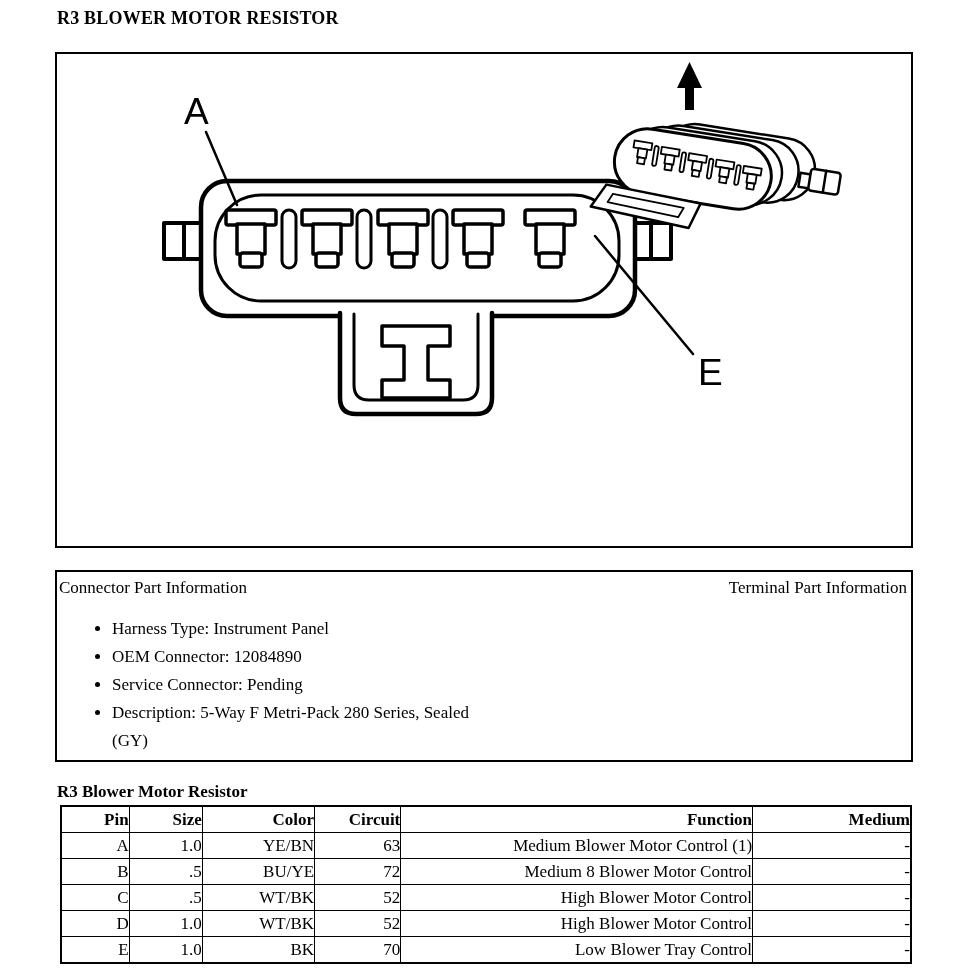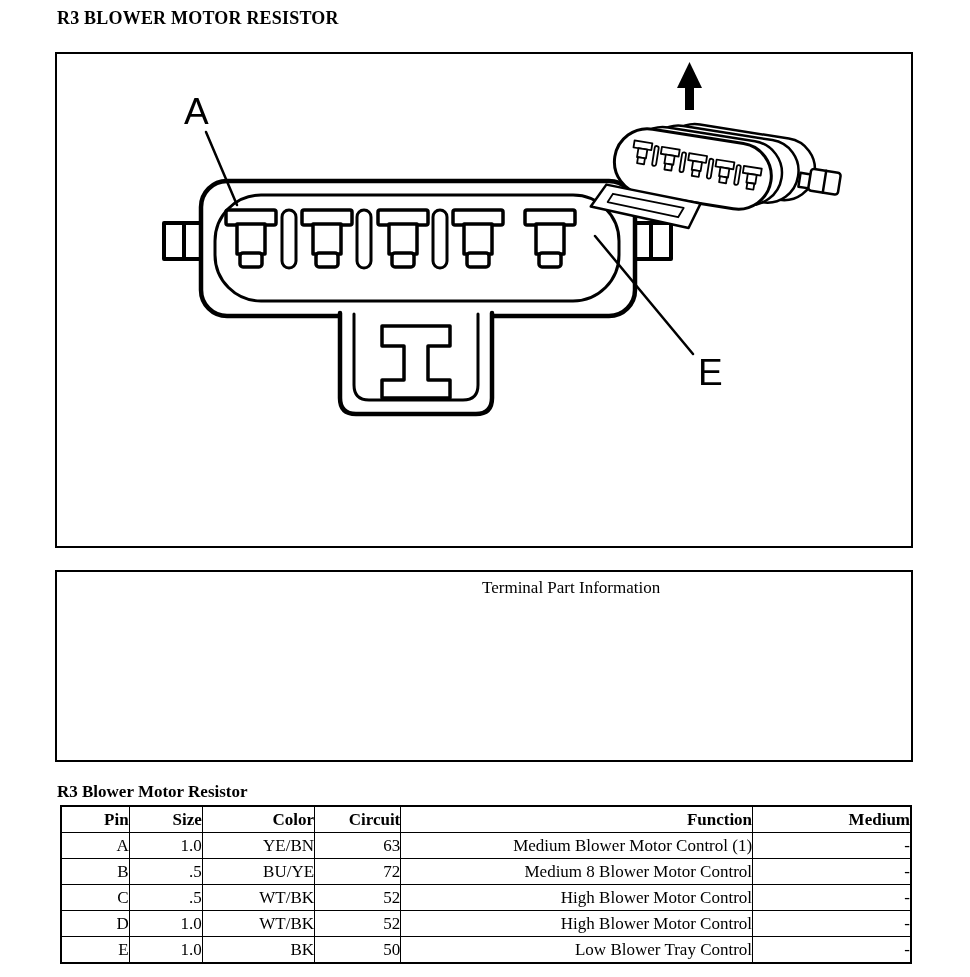--- a/index.html
+++ b/index.html
@@ -18,21 +18,21 @@
   }
   .diagram-box svg{position:absolute;left:0;top:0;}
   .diag-label{font-family:"Liberation Sans", sans-serif;font-size:37px;fill:#000;}
   
   .info-box{
     position:absolute;left:55px;top:570px;width:854px;height:188px;
     border:2px solid #000;background:#fff;font-size:17px;
   }
   .info-col{position:absolute;top:5px;}
   .info-col.col1{left:2px;width:415px;}
-  .info-col.col2{left:425px;width:425px;}
+  .info-col.col2{left:425px;width:425px;text-align:right;}
   .info-title{font-size:17px;line-height:21px;}
   .info-list{margin:17px 0 0 0;padding-left:53px;list-style:disc;}
   .info-list li{line-height:28px;padding:0;}
   
   .table-title{
     position:absolute;left:57px;top:782px;
     font-size:17px;font-weight:bold;
   }
   table.pin-table{
     position:absolute;left:60px;top:805px;width:852px;
@@ -149,20 +149,29 @@
         <path d="M 4,70 L 76,73 L 72,83 L 0,79 Z" fill="#fff" stroke-width="1.8"></path>
       </g>
     </g>
 
     <text class="diag-label" x="127" y="70">A</text>
     <text class="diag-label" x="641" y="331">E</text>
   </svg>
 </div>
 
 <div class="info-box">
+  <div class="info-col col1">
+    <div class="info-title">Connector Part Information</div>
+    <ul class="info-list">
+      <li>Harness Type: Instrument Panel</li>
+      <li>OEM Connector: 12084890</li>
+      <li>Service Connector: Pending</li>
+      <li>Description: 5-Way F Metri-Pack 280 Series, Sealed (GY)</li>
+    </ul>
+  </div>
   <div class="info-col col2">
     <div class="info-title">Terminal Part Information</div>
   </div>
 </div>
 
 <div class="table-title">R3 Blower Motor Resistor</div>
 
 <table class="pin-table">
   <colgroup>
     <col style="width:68px">
@@ -212,18 +221,18 @@
       <td>1.0</td>
       <td>WT/BK</td>
       <td>52</td>
       <td class="fn">High Blower Motor Control</td>
       <td>-</td>
     </tr>
     <tr>
       <td class="pin-left">E</td>
       <td>1.0</td>
       <td>BK</td>
-      <td>50</td>
+      <td>70</td>
       <td class="fn">Low Blower Tray Control</td>
       <td>-</td>
     </tr>
   </tbody>
 </table>
 
 </body></html>

